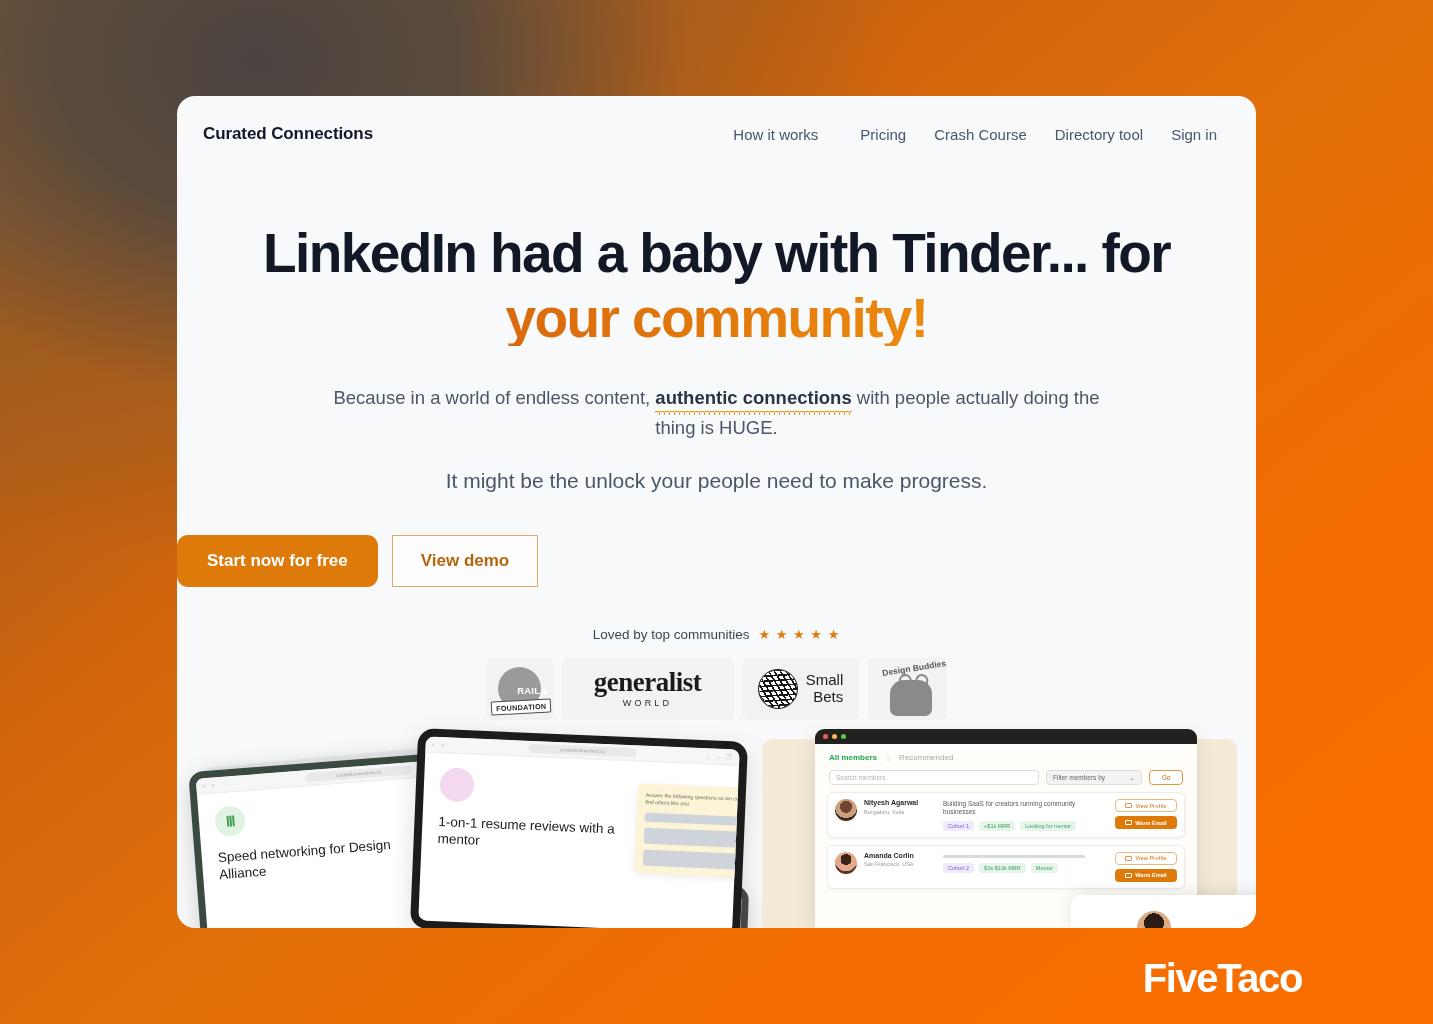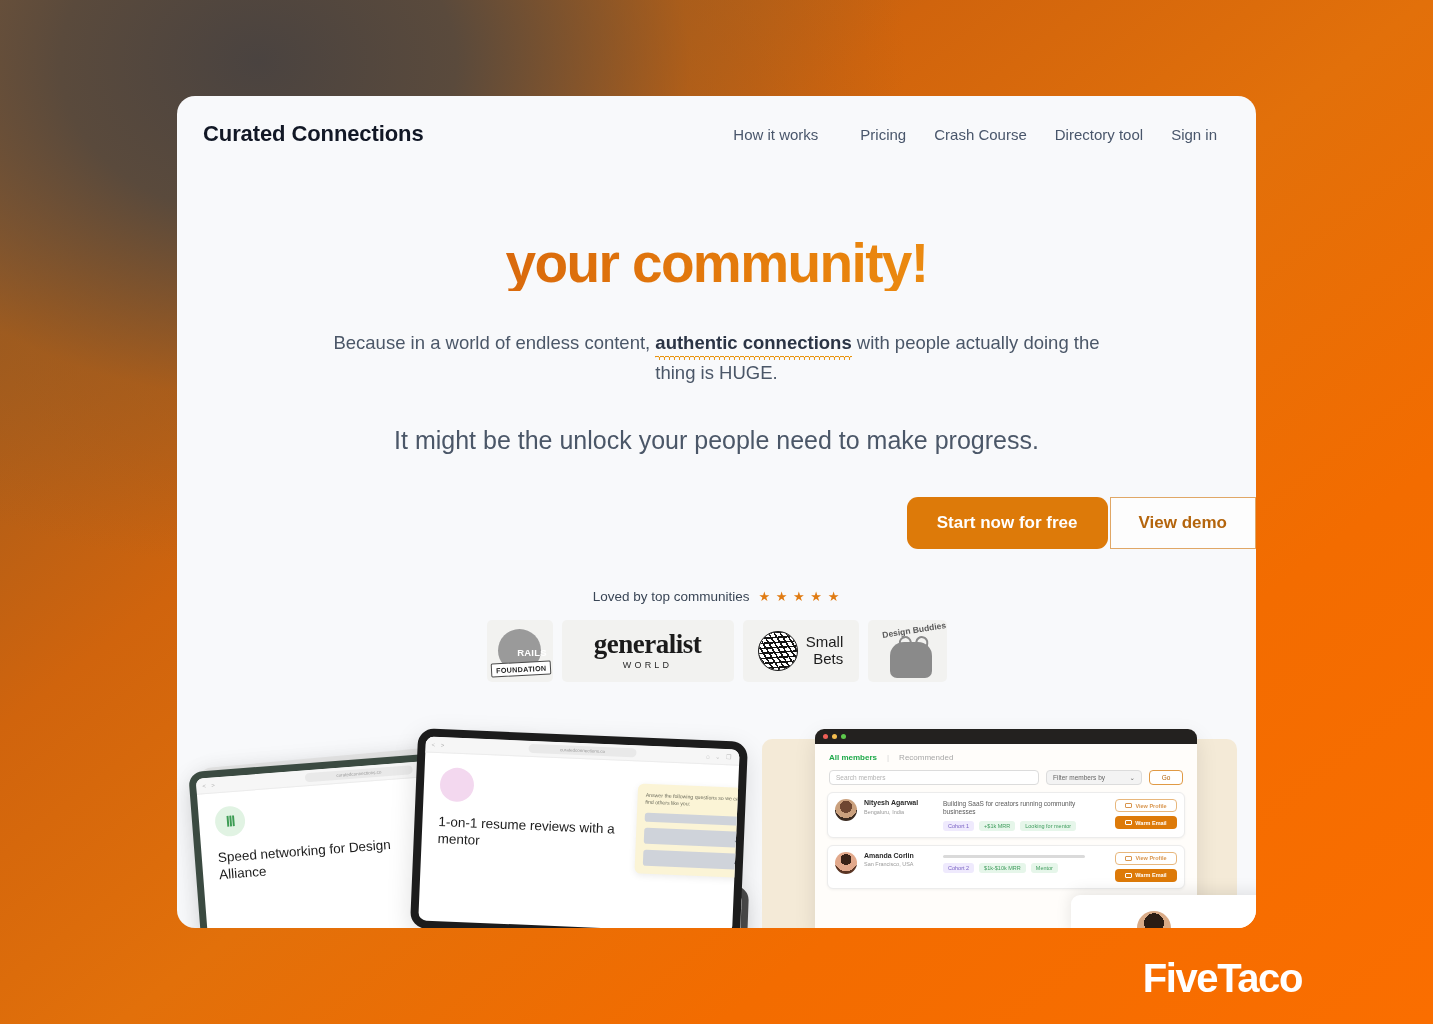--- a/index.html
+++ b/index.html
@@ -38,21 +38,21 @@
   .navbar {
     position: absolute;
     left: 0; top: 0;
     width: 100%;
     height: 76px;
     display: flex;
     align-items: center;
     padding: 0 25px 0 26px;
   }
   .brand {
-    font-size: 22px;
+    font-size: 17px;
     font-weight: bold;
     color: #121826;
     letter-spacing: -0.1px;
     white-space: nowrap;
   }
   .nav-links {
     margin-left: auto;
     display: flex;
     align-items: center;
     gap: 0;
@@ -124,31 +124,31 @@
     position: absolute;
     left: 0; right: 0;
     bottom: -7px;
     height: 6px;
     background-image:
       radial-gradient(circle at 2px 5px, transparent 2.1px, #e8940f 2.2px, #e8940f 3.0px, transparent 3.1px);
     background-size: 5px 6px;
     background-repeat: repeat-x;
   }
   .subhead-2 {
-    margin-top: 38px;
-    font-size: 25px;
+    margin-top: 26px;
+    font-size: 21px;
     color: #4b5768;
   }
 
   
   .cta-row {
     margin-top: 42px;
     display: flex;
-    justify-content: flex-end;
-    gap: 2px;
+    justify-content: flex-start;
+    gap: 14px;
   }
   .btn-primary {
     background: #dd7a09;
     color: #ffffff;
     font-size: 17px;
     font-weight: bold;
     border: none;
     border-radius: 11px;
     padding: 15px 30px;
     cursor: pointer;
@@ -449,20 +449,21 @@
         <div class="nav-link">Pricing</div>
         <div class="nav-link">Crash Course</div>
         <div class="nav-link">Directory tool</div>
         <div class="nav-link">Sign in</div>
       </div>
     </div>
 
     <div class="hero-body">
 
       <h1 class="headline">
+        <span>LinkedIn had a baby with Tinder... for</span>
         <span class="line2">your community!</span>
       </h1>
 
       <p class="subhead">
         <span>Because in a world of endless content, </span><span class="squiggle">authentic connections</span><span> with people actually doing the thing is HUGE.</span>
       </p>
 
       <p class="subhead-2">It might be the unlock your people need to make progress.</p>
 
       <div class="cta-row">

